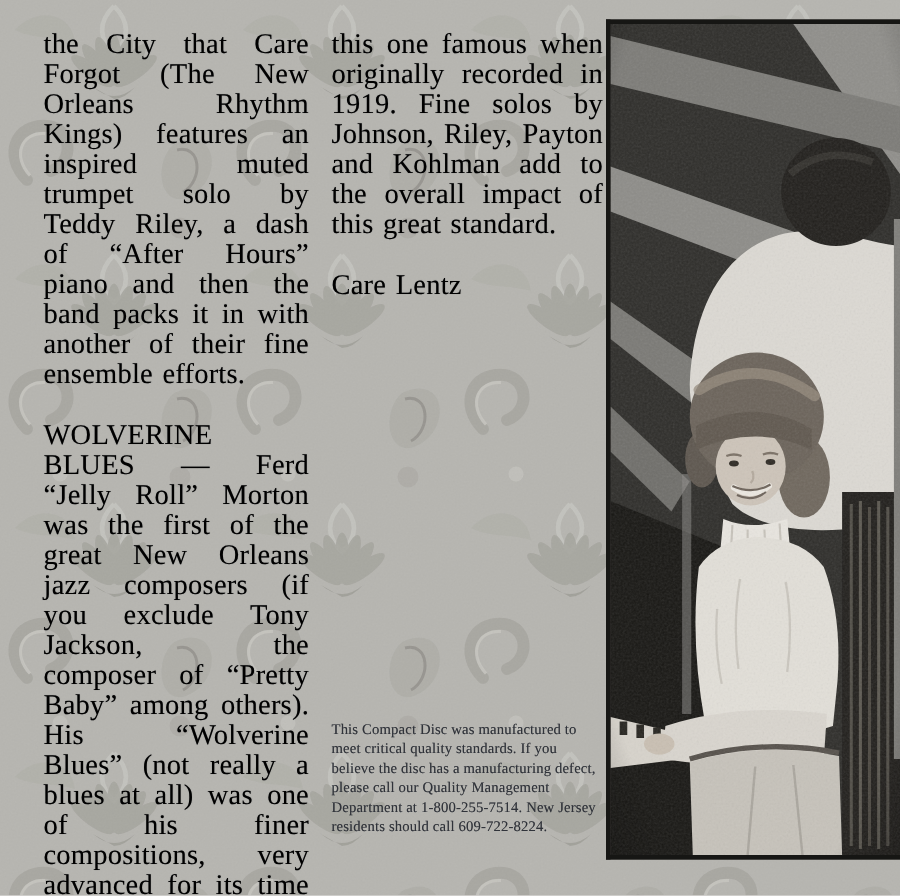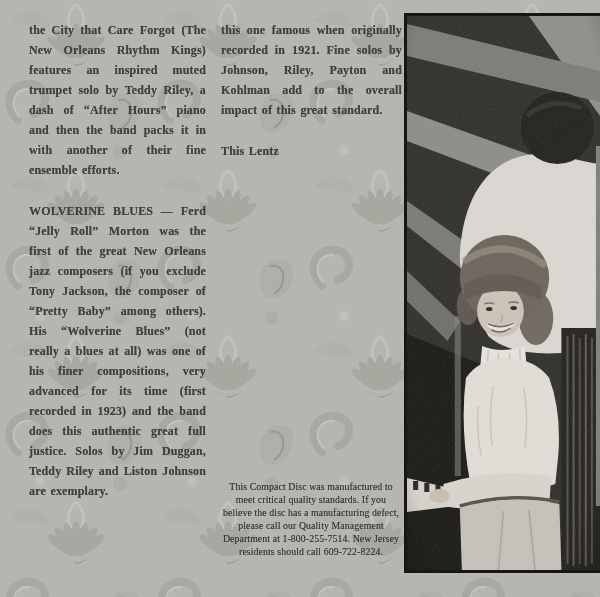--- a/index.html
+++ b/index.html
@@ -7,35 +7,34 @@
     position:relative; width:600px; height:597px; overflow:hidden;
     background:#b6b5b0;
     font-family:"Liberation Serif", serif;
   }
   .bg{position:absolute; left:0; top:0; width:600px; height:597px;}
   .col{position:absolute; z-index:2;}
   .col-left{left:29px; top:20px; width:177px;}
   .col-mid{left:221px; top:20px; width:181px;}
   .col p{
     margin:0 0 21px 0;
-    font-size:12px; line-height:20px;
+    font-size:19px; line-height:20px;
     text-align:justify; text-justify:inter-word;
-    color:#404040; letter-spacing:0.15px; word-spacing:1.4px;
+    color:#000000; letter-spacing:0.15px; word-spacing:1.4px;
     text-shadow:0 0 0.5px rgba(44,47,54,0.55);
-    font-weight:bold;
   }
   .col p.tight{margin-bottom:0;}
   .signature{
     margin:0; font-size:13.5px; line-height:20px; text-align:right;
     color:#2c2f36; text-shadow:0 0 0.5px rgba(44,47,54,0.55);
   }
   .fine-print{
     position:absolute; z-index:2; left:221px; top:481px; width:180px;
     font-size:9.8px; line-height:12.9px; color:#30333a;
-    letter-spacing:0.1px; text-shadow:0 0 0.4px rgba(48,51,58,0.5);text-align:center;
+    letter-spacing:0.1px; text-shadow:0 0 0.4px rgba(48,51,58,0.5);
   }
   .photo{
     position:absolute; z-index:3; left:404px; top:13px; margin:0;
     width:196px; height:560px; box-sizing:border-box;
     border:3px solid #161614; border-right:none;
     background:#2e2d2a;
   }
   .photo svg{display:block; width:100%; height:100%;}
 </style>
 </head>
@@ -77,22 +76,22 @@
     <rect width="600" height="597" fill="url(#dmk)"></rect>
     <rect width="600" height="597" filter="url(#bgrain)"></rect>
   </svg>
 
   <div class="col col-left">
     <p>the City that Care Forgot (The New Orleans Rhythm Kings) features an inspired muted trumpet solo by Teddy Riley, a dash of “After Hours” piano and then the band packs it in with another of their fine ensemble efforts.</p>
     <p>WOLVERINE BLUES — Ferd “Jelly Roll” Morton was the first of the great New Orleans jazz composers (if you exclude Tony Jackson, the composer of “Pretty Baby” among others). His “Wolverine Blues” (not really a blues at all) was one of his finer compositions, very advanced for its time (first recorded in 1923) and the band does this authentic great full justice. Solos by Jim Duggan, Teddy Riley and Liston Johnson are exemplary.</p>
   </div>
 
   <div class="col col-mid">
-    <p>this one famous when originally recorded in 1921. Fine solos by Johnson, Riley, Payton and Kohlman add to the overall impact of this great standard.</p>
-    <p class="signature">This Lentz</p>
+    <p>this one famous when originally recorded in 1919. Fine solos by Johnson, Riley, Payton and Kohlman add to the overall impact of this great standard.</p>
+    <p class="signature">Care Lentz</p>
   </div>
 
   <div class="fine-print">This Compact Disc was manufactured to meet critical quality standards. If you believe the disc has a manufacturing defect, please call our Quality Management Department at 1-800-255-7514. New Jersey residents should call 609-722-8224.</div>
 
   <figure class="photo">
     <svg viewBox="0 0 190 554" preserveAspectRatio="none" aria-hidden="true">
       <defs>
         <filter id="pgrain" x="0" y="0" width="100%" height="100%">
           <feTurbulence type="fractalNoise" baseFrequency="0.7" numOctaves="2" stitchTiles="stitch"></feTurbulence>
           <feColorMatrix type="saturate" values="0"></feColorMatrix>

